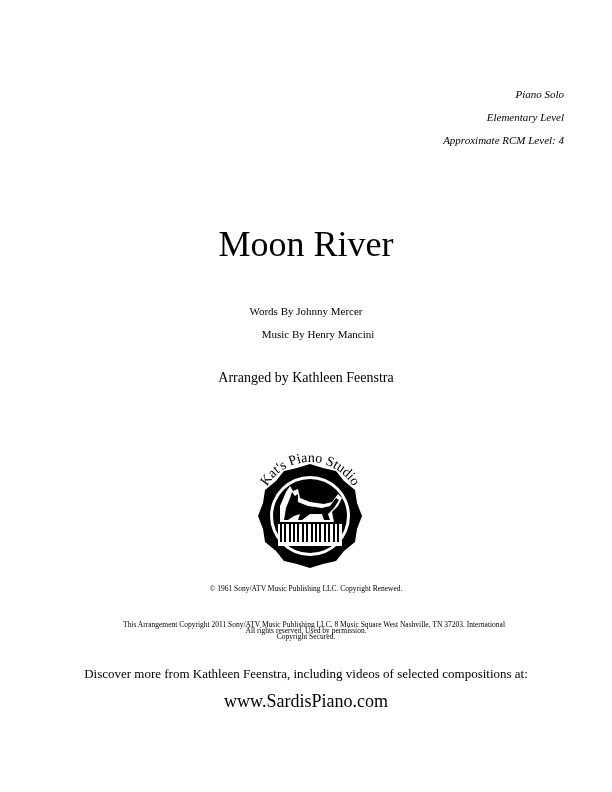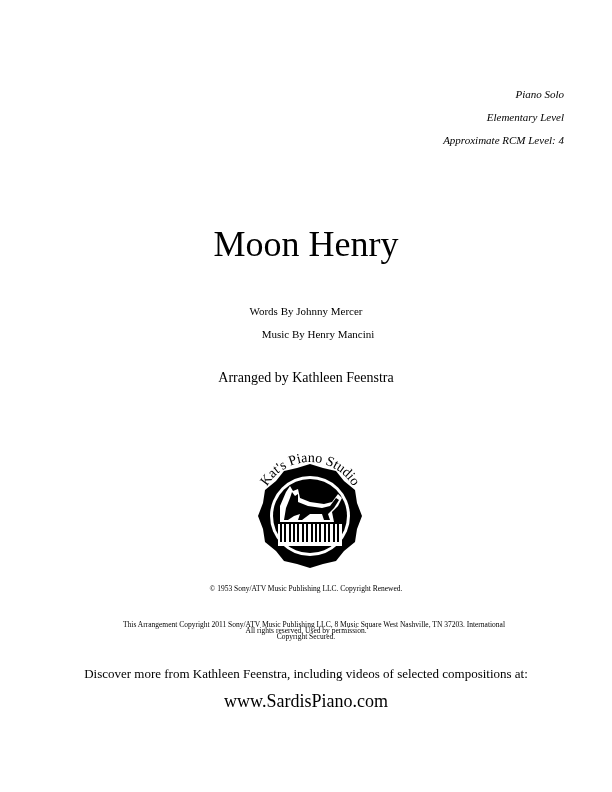--- a/index.html
+++ b/index.html
@@ -15,21 +15,21 @@
   .discover{top:666px;font-size:13px;line-height:15px;}
   .url{top:691px;font-size:18px;line-height:20px;}
 </style>
 </head>
 <body>
 
 <div class="abs meta" style="top:89px;">Piano Solo</div>
 <div class="abs meta" style="top:112px;">Elementary Level</div>
 <div class="abs meta" style="top:135px;">Approximate RCM Level: 4</div>
 
-<div class="abs center title">Moon Henry</div>
+<div class="abs center title">Moon River</div>
 
 <div class="abs center credit" style="top:305px;">Words By Johnny Mercer</div>
 <div class="abs center credit" style="top:328px;margin-left:12px;">Music By Henry Mancini</div>
 <div class="abs center arranged">Arranged by Kathleen Feenstra</div>
 
 <div class="abs logo">
   <svg width="120" height="140" viewBox="0 0 120 140">
     <defs>
       <path id="arc" d="M12,70 A50,50 0 0 1 108,70"></path>
     </defs>
@@ -59,19 +59,19 @@
         <rect x="23" y="8" width="2" height="18"></rect>
           <rect x="27" y="8" width="2" height="18"></rect>
       </g>
 
       <path fill="#fff" d="M-30,6 L-30,-10 L-24,-24 L-20,-30 L-17,-25 L-12,-27 L-10,-18 L0,-14 L14,-12 L22,-14 L28,-22 L32,-18 L28,-10 L22,-4 L24,6 Z"></path>
       <path fill="#000" d="M-26,4 L-24,-8 L-20,-18 L-18,-24 L-15,-20 L-12,-22 L-12,-14 L-2,-10 L12,-8 L20,-10 L26,-18 L29,-16 L24,-8 L18,-2 L20,4 L14,4 L12,-2 L0,-2 L-8,4 L-12,4 L-10,-2 L-16,0 L-22,4 Z"></path>
     </g>
   </svg>
 </div>
 
-<div class="abs center small" style="top:584px;">© 1953 Sony/ATV Music Publishing LLC.  Copyright Renewed.</div>
+<div class="abs center small" style="top:584px;">© 1961 Sony/ATV Music Publishing LLC.  Copyright Renewed.</div>
 <div class="abs center small" style="top:620px;padding-left:8px;">This Arrangement Copyright 2011 Sony/ATV Music Publishing LLC, 8 Music Square West Nashville, TN 37203.  International</div>
 <div class="abs center small" style="top:632px;">Copyright Secured.</div>
 <div class="abs center small" style="top:626px;">All rights reserved.  Used by permission.</div>
 
 <div class="abs center discover">Discover more from Kathleen Feenstra, including videos of selected compositions at:</div>
 <div class="abs center url">www.SardisPiano.com</div>
 
 </body></html>

